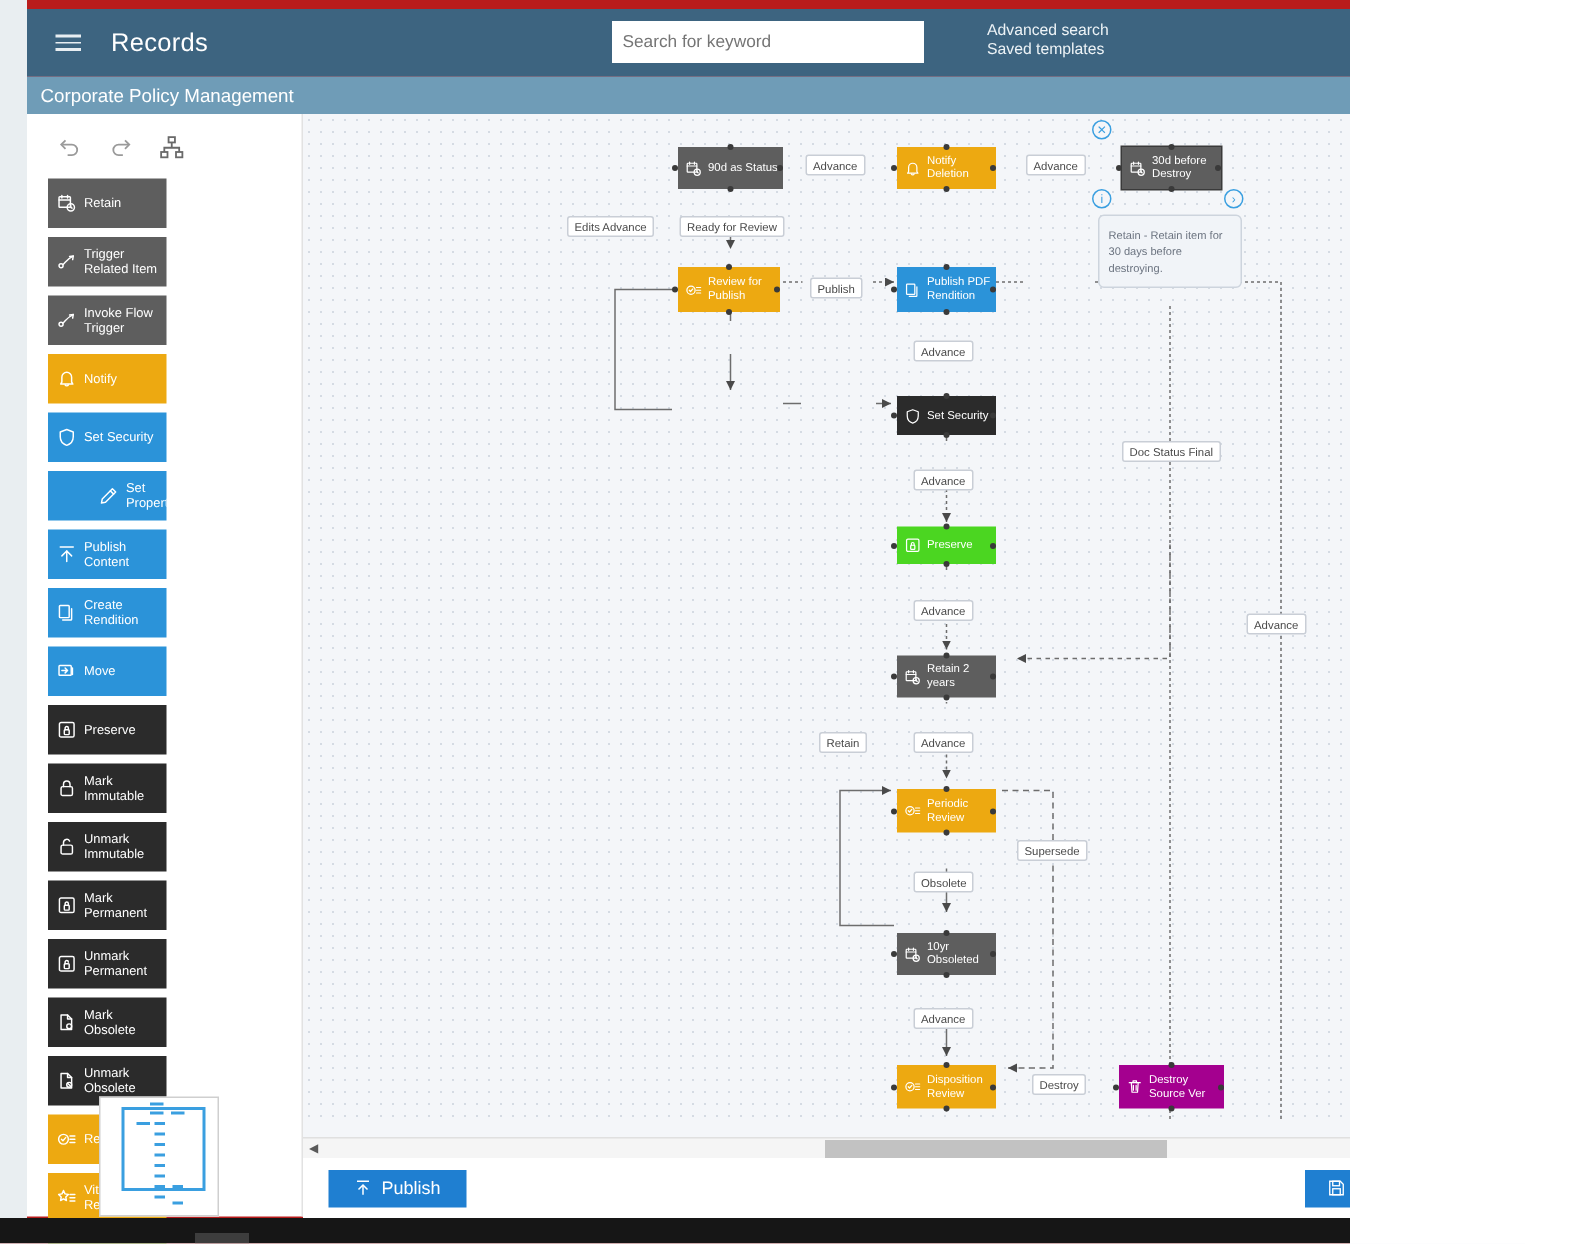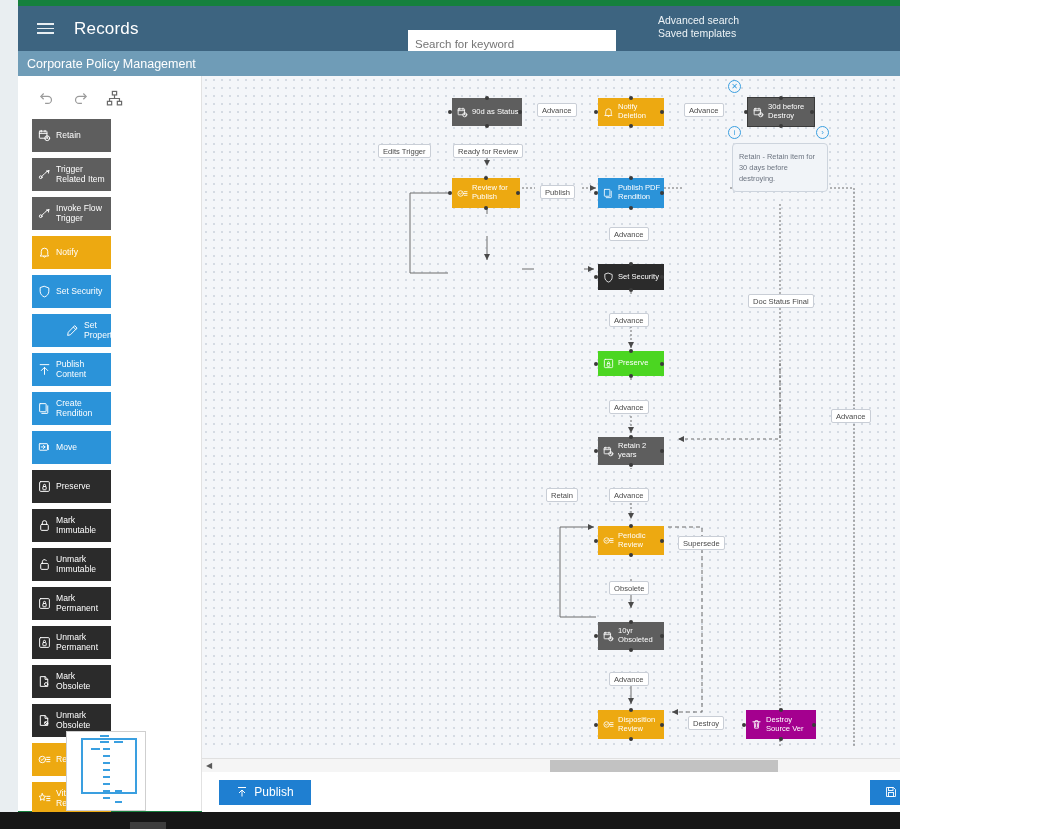--- a/index.html
+++ b/index.html
@@ -2,32 +2,32 @@
 <html><head>
 <meta charset="utf-8">
 <style>
   * { box-sizing: border-box; margin: 0; padding: 0; }
   html, body {
     width: 1050px; height: 829px;
     font-family: "Liberation Sans", sans-serif;
     background: #ffffff;
     overflow: hidden;
   }
-  #app { position: relative; width: 900px; height: 829px; background:#15803d; overflow:hidden; }
+  #app { position: relative; width: 900px; height: 829px; background:#b91c1c; overflow:hidden; }
 
   
   .header {
     position:absolute; left:18px; top:6px; width:1014px; height:45px;
     background:#3d6480; display:flex; align-items:center;
   }
   .hamburger { width:34px; margin-left:10px; display:flex; flex-direction:column; gap:3px; align-items:center; cursor:pointer; }
   .hamburger span { display:block; width:17px; height:1.6px; background:#e8eef2; }
   .app-title { color:#ffffff; font-size:17px; margin-left:12px; letter-spacing:0.2px; }
   .search-box {
-    position:absolute; left:390px; top:24px; width:208px; height:28px;
+    position:absolute; left:390px; top:8px; width:208px; height:28px;
     background:#ffffff; border:none; outline:none;
     font-family:"Liberation Sans", sans-serif; font-size:11.5px; color:#6a6a6a;
     padding-left:7px;
   }
   .adv-links { position:absolute; left:640px; top:8px; line-height:13px; }
   .adv-links a { display:block; color:#edf3f6; font-size:10.5px; text-decoration:none; cursor:pointer; }
   .user-icon { position:absolute; right:20px; top:12px; width:22px; height:22px; cursor:pointer; }
 
   
   .subheader {
@@ -623,31 +623,31 @@
 Source Ver</span>
         </div>
         <div class="port" style="left: 577px; top: 632px;"></div>
         <div class="port" style="left: 577px; top: 661px;"></div>
         <div class="port" style="left: 540px; top: 646.5px;"></div>
         <div class="port" style="left: 610px; top: 646.5px;"></div>
       </div>
     <div id="labels-layer">
         <div class="edge-label" style="left: 335px; top: 27px;">Advance</div>
         <div class="edge-label" style="left: 482px; top: 27px;">Advance</div>
-        <div class="edge-label" style="left: 176px; top: 68px;">Edits Trigger</div>
+        <div class="edge-label" style="left: 176px; top: 68px;">Edits Advance</div>
         <div class="edge-label" style="left: 251px; top: 68px;">Ready for Review</div>
         <div class="edge-label" style="left: 338px; top: 109px;">Publish</div>
         <div class="edge-label" style="left: 407px; top: 151px;">Advance</div>
         <div class="edge-label" style="left: 546px; top: 218px;">Doc Status Final</div>
         <div class="edge-label" style="left: 407px; top: 237px;">Advance</div>
         <div class="edge-label" style="left: 407px; top: 324px;">Advance</div>
         <div class="edge-label" style="left: 629px; top: 333px;">Advance</div>
         <div class="edge-label" style="left: 344px; top: 412px;">Retain</div>
         <div class="edge-label" style="left: 407px; top: 412px;">Advance</div>
-        <div class="edge-label" style="left: 476px; top: 460px;">Supersede</div>
+        <div class="edge-label" style="left: 476px; top: 484px;">Supersede</div>
         <div class="edge-label" style="left: 407px; top: 505px;">Obsolete</div>
         <div class="edge-label" style="left: 407px; top: 596px;">Advance</div>
         <div class="edge-label" style="left: 486px; top: 640px;">Destroy</div>
       </div>
     <div id="ctl-layer">
         <div class="ctl-btn" style="left: 526px; top: 4px;">✕</div>
         <div class="ctl-btn" style="left: 526px; top: 50px;">i</div>
         <div class="ctl-btn" style="left: 614px; top: 50px;">›</div>
       </div>
 

